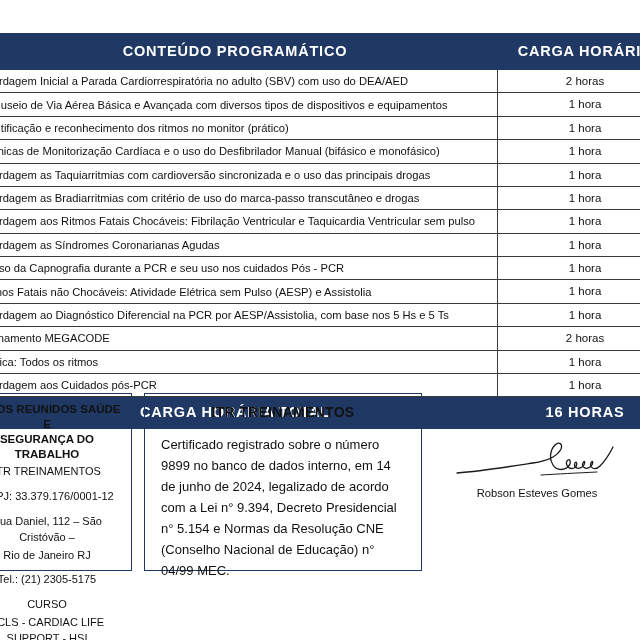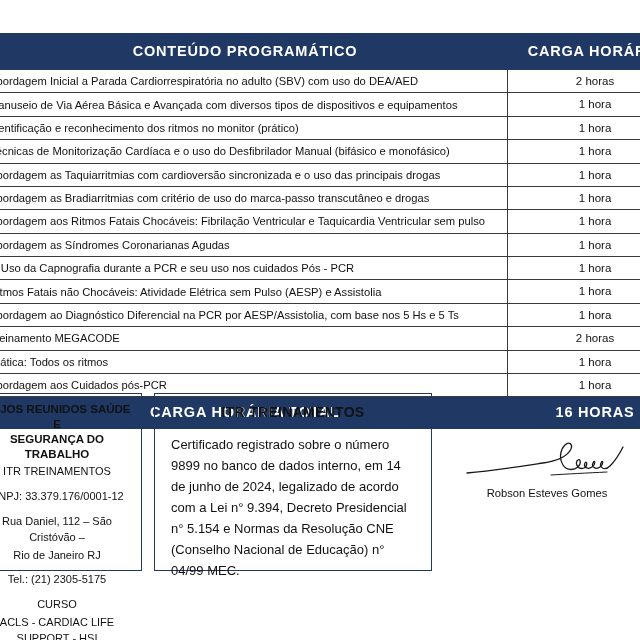--- a/index.html
+++ b/index.html
@@ -11,21 +11,21 @@
     width: 640px;
     height: 640px;
     font-family: "Liberation Sans", sans-serif;
     color: #111111;
     overflow: hidden;
     position: relative;
   }
 
   .page {
     position: absolute;
-    left: 12px;
+    left: 2px;
     top: 0;
     width: 580px;
     height: 640px;
   }
 
   
   .prog-table {
     position: absolute;
     left: -30px;
     top: 33px;

